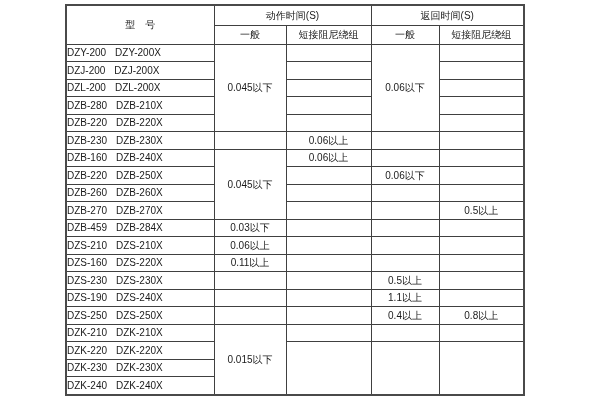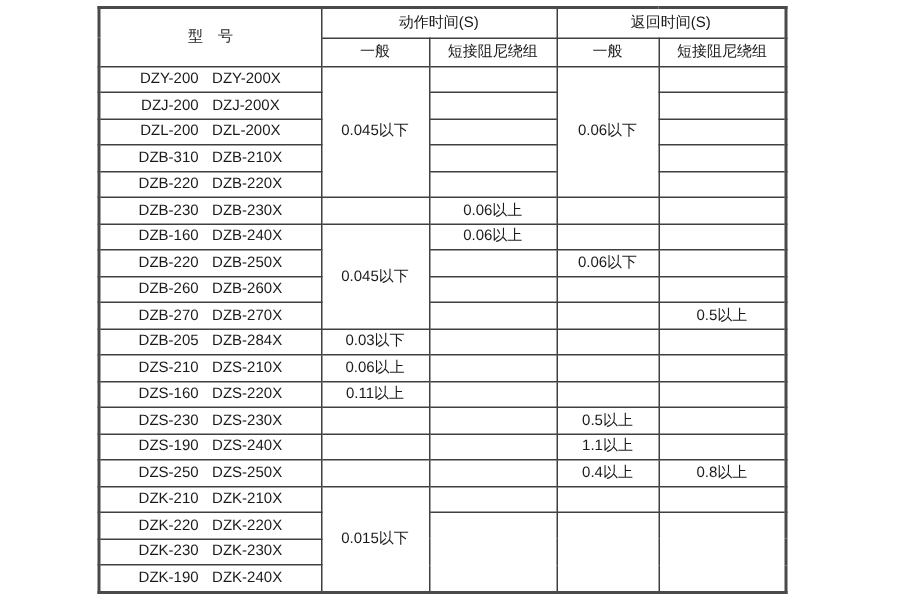--- a/index.html
+++ b/index.html
@@ -38,21 +38,21 @@
     overflow: hidden;
     white-space: nowrap;
   }
   thead tr.h1 { height: 20px; }
   thead tr.h2 { height: 19px; padding-left: 32px; }
   td.model {
     text-align: center;
   }
   .mpair {
     display: flex;
-    justify-content: center;
+    justify-content: flex-start;
     align-items: center;
     gap: 9px;
   }
   .mpair span { text-align: left; }
 </style>
 </head>
 <body>
 
 <div class="page">
   <table class="spec">
@@ -105,21 +105,21 @@
               <span>DZL-200</span>
               <span>DZL-200X</span>
             </div>
           </td>
         <td></td>
         <td></td>
       </tr>
       <tr>
         <td class="model">
             <div class="mpair">
-              <span>DZB-310</span>
+              <span>DZB-280</span>
               <span>DZB-210X</span>
             </div>
           </td>
         <td></td>
         <td></td>
       </tr>
       <tr>
         <td class="model">
             <div class="mpair">
               <span>DZB-220</span>
@@ -182,21 +182,21 @@
               <span>DZB-270X</span>
             </div>
           </td>
         <td></td>
         <td></td>
         <td>0.5以上</td>
       </tr>
       <tr>
         <td class="model">
             <div class="mpair">
-              <span>DZB-205</span>
+              <span>DZB-459</span>
               <span>DZB-284X</span>
             </div>
           </td>
         <td>0.03以下</td>
         <td></td>
         <td></td>
         <td></td>
       </tr>
       <tr>
         <td class="model">
@@ -285,20 +285,20 @@
         <td class="model">
             <div class="mpair">
               <span>DZK-230</span>
               <span>DZK-230X</span>
             </div>
           </td>
       </tr>
       <tr>
         <td class="model">
             <div class="mpair">
-              <span>DZK-190</span>
+              <span>DZK-240</span>
               <span>DZK-240X</span>
             </div>
           </td>
       </tr>
     </tbody>
   </table>
 </div>
 
 </body></html>

